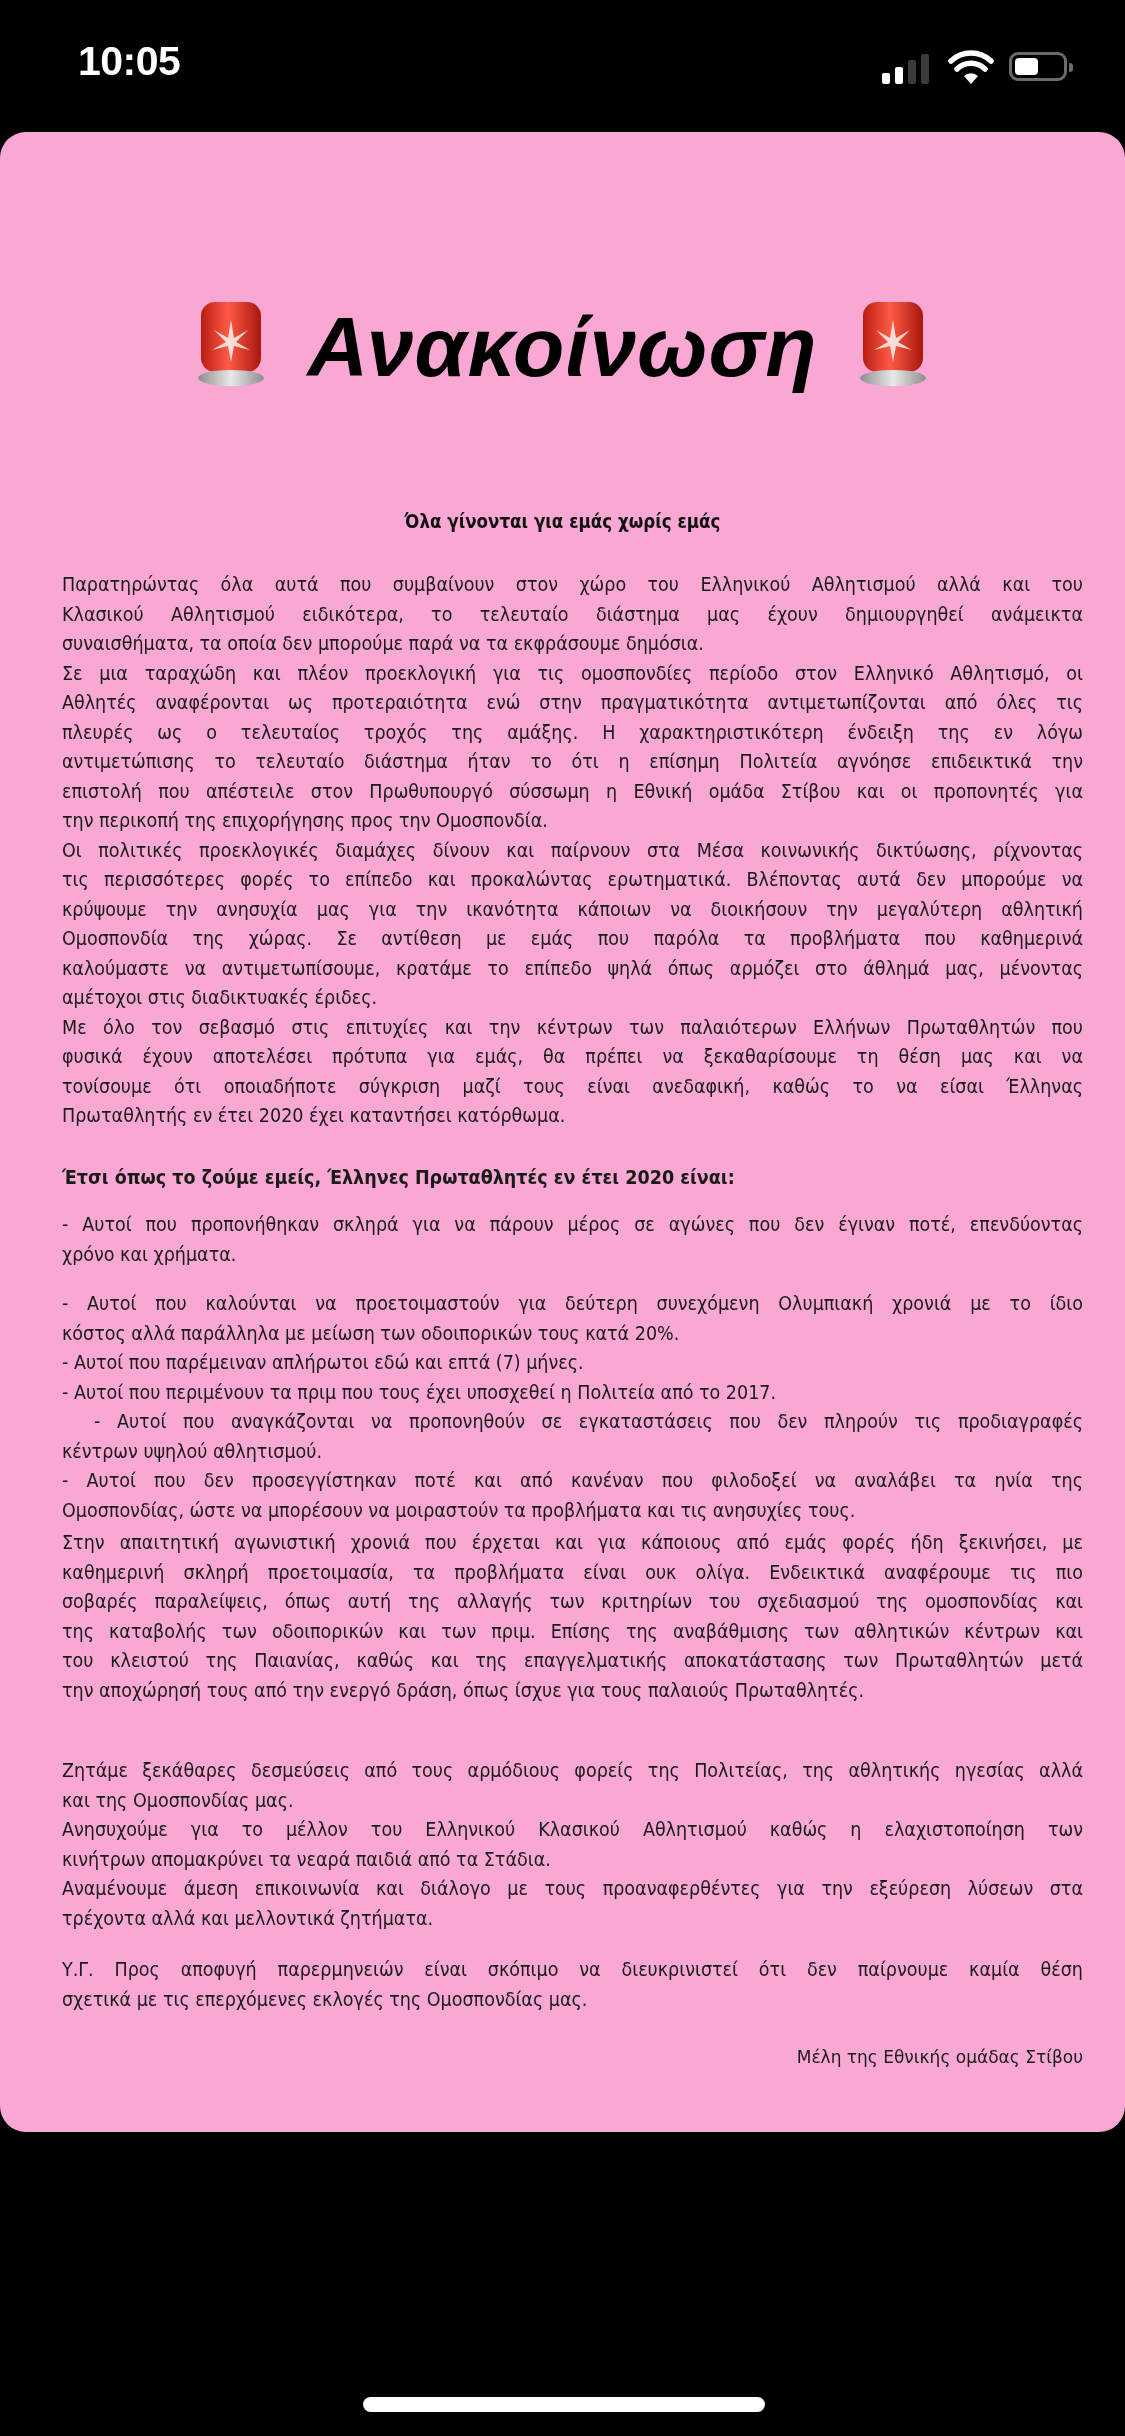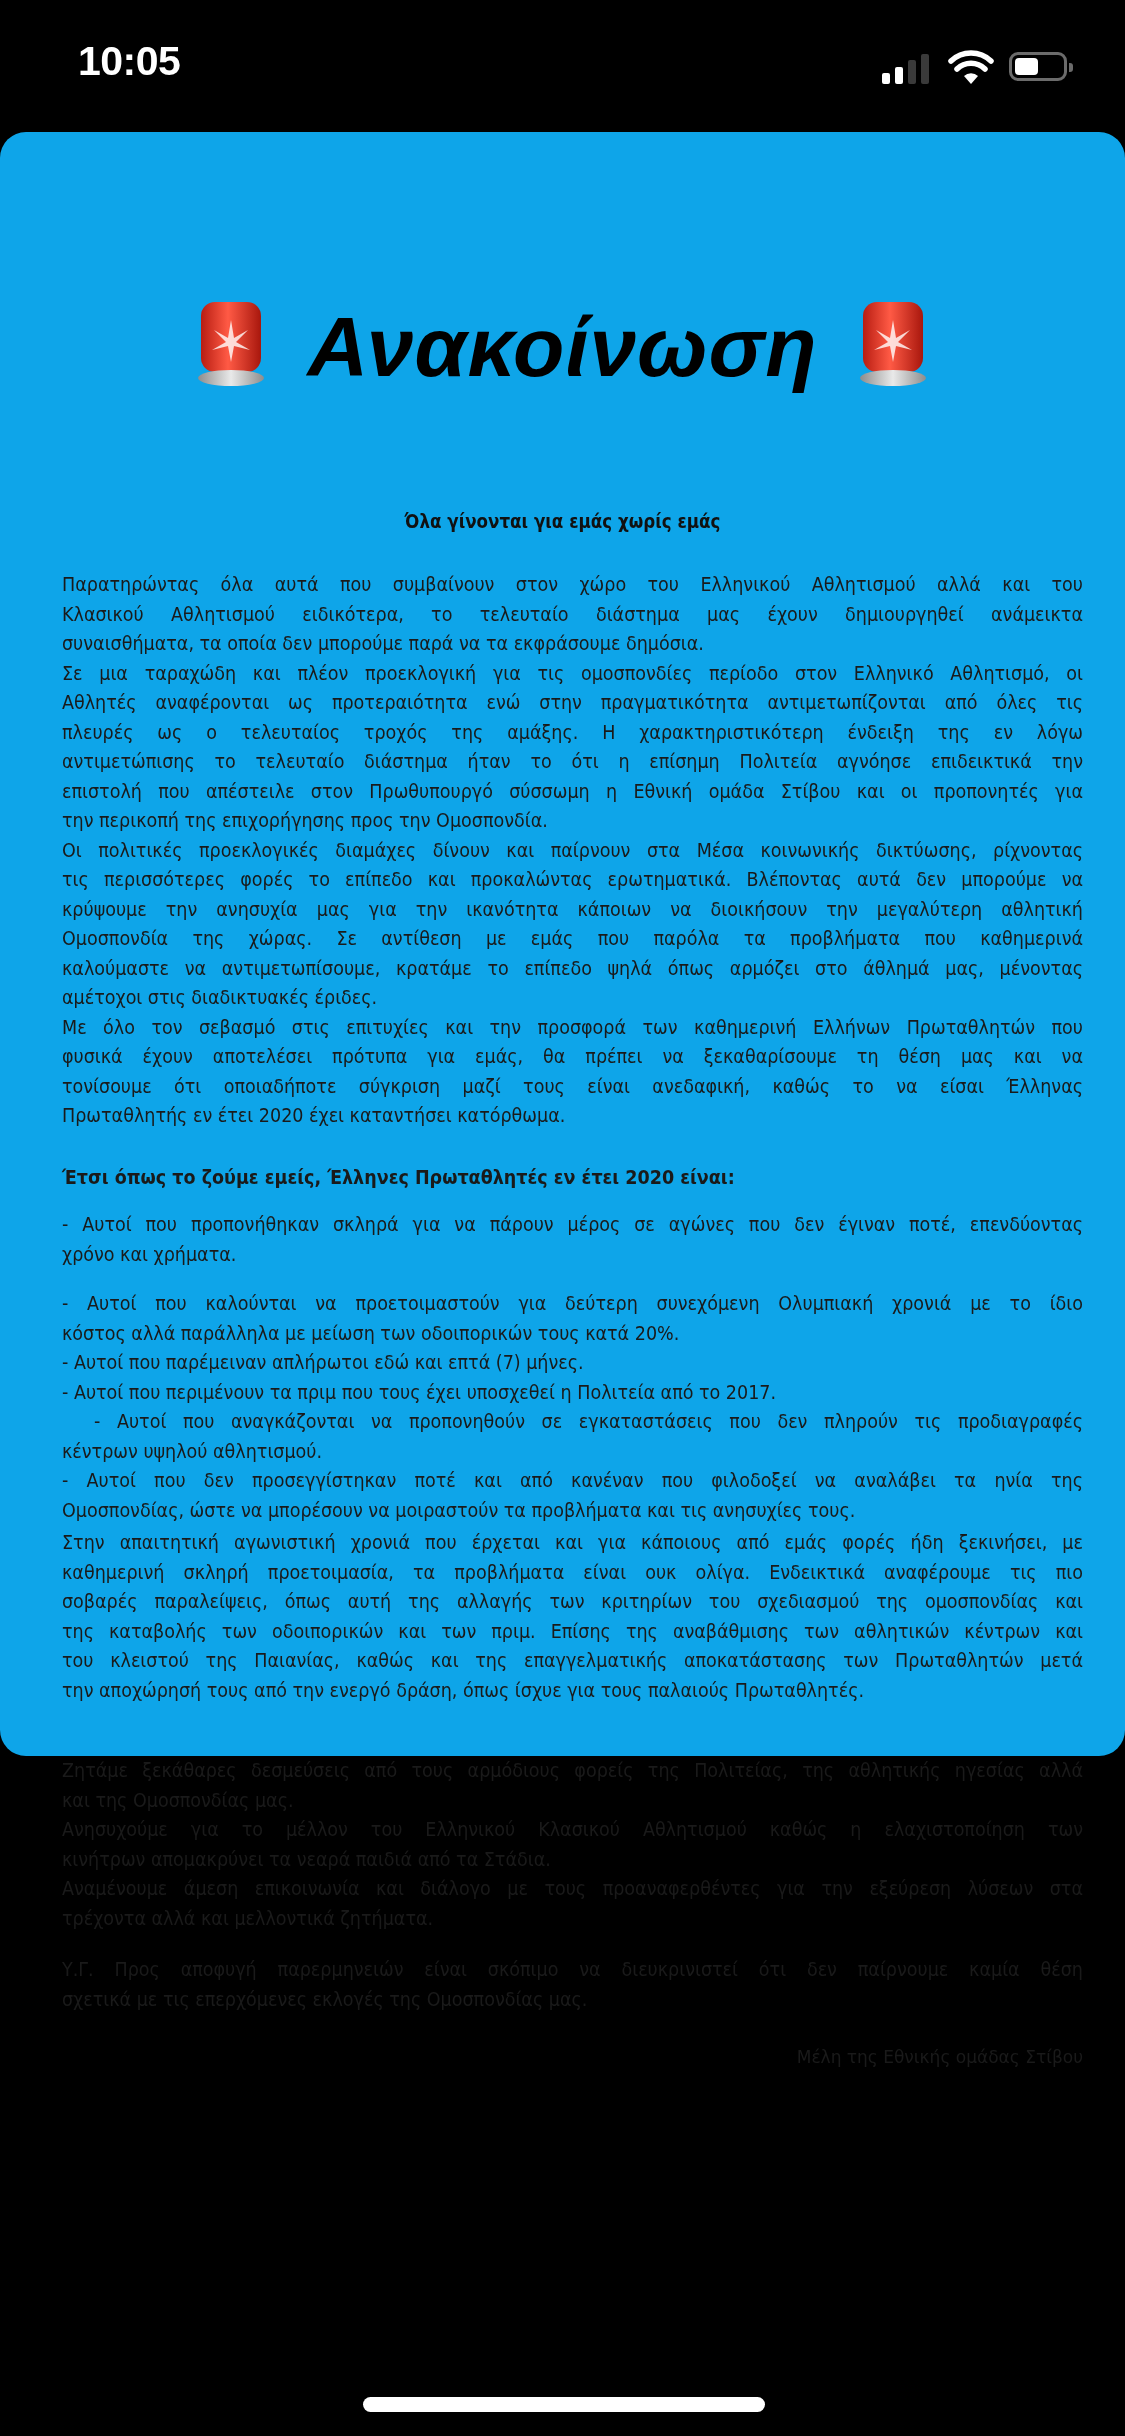--- a/index.html
+++ b/index.html
@@ -18,22 +18,22 @@
   .wifi { position:absolute; left:948px; top:50px; width:46px; height:36px; }
   .battery {
     position:absolute; left:1009px; top:52px; width:58px; height:29px;
     border:3px solid #6b6b6b; border-radius:9px; box-sizing:border-box;
   }
   .battery .fill { position:absolute; left:3px; top:3px; width:23px; height:17px; background:#fff; border-radius:4px; }
   .battery .nub { position:absolute; right:-9px; top:8px; width:4px; height:9px; background:#6b6b6b; border-radius:0 3px 3px 0; }
 
   
   .card {
-    position:absolute; left:0; top:132px; width:1125px; height:1624px;
-    background:#0ea5e9; border-radius:26px;
+    position:absolute; left:0; top:132px; width:1125px; height:2000px;
+    background:#f9a8d4; border-radius:26px;
   }
   .title-row { position:absolute; left:0; top:160px; width:1125px; height:110px; }
   .siren { position:absolute; top:8px; width:70px; height:86px; }
   .siren-left { left:196px; }
   .siren-right { left:858px; }
   .title {
     position:absolute; left:300px; top:0; width:525px; text-align:center;
     font-family:"Liberation Sans", sans-serif; font-weight:700; font-style:italic;
     font-size:84px; line-height:110px; color:#000; letter-spacing:1px;
   }
@@ -121,21 +121,21 @@
     <span class="line" style="white-space: normal;">πλευρές ως ο τελευταίος τροχός της αμάξης. Η χαρακτηριστικότερη ένδειξη της εν λόγω</span>
     <span class="line" style="white-space: normal;">αντιμετώπισης το τελευταίο διάστημα ήταν το ότι η επίσημη Πολιτεία αγνόησε επιδεικτικά την</span>
     <span class="line" style="white-space: normal;">επιστολή που απέστειλε στον Πρωθυπουργό σύσσωμη η Εθνική ομάδα Στίβου και οι προπονητές για</span>
     <span class="line last" style="white-space: nowrap;">την περικοπή της επιχορήγησης προς την Ομοσπονδία.</span>
     <span class="line" style="white-space: normal;">Οι πολιτικές προεκλογικές διαμάχες δίνουν και παίρνουν στα Μέσα κοινωνικής δικτύωσης, ρίχνοντας</span>
     <span class="line" style="white-space: normal;">τις περισσότερες φορές το επίπεδο και προκαλώντας ερωτηματικά. Βλέποντας αυτά δεν μπορούμε να</span>
     <span class="line" style="white-space: normal;">κρύψουμε την ανησυχία μας για την ικανότητα κάποιων να διοικήσουν την μεγαλύτερη αθλητική</span>
     <span class="line" style="white-space: normal;">Ομοσπονδία της χώρας. Σε αντίθεση με εμάς που παρόλα τα προβλήματα που καθημερινά</span>
     <span class="line" style="white-space: normal;">καλούμαστε να αντιμετωπίσουμε, κρατάμε το επίπεδο ψηλά όπως αρμόζει στο άθλημά μας, μένοντας</span>
     <span class="line last" style="white-space: nowrap;">αμέτοχοι στις διαδικτυακές έριδες.</span>
-    <span class="line" style="white-space: normal;">Με όλο τον σεβασμό στις επιτυχίες και την προσφορά των καθημερινή Ελλήνων Πρωταθλητών που</span>
+    <span class="line" style="white-space: normal;">Με όλο τον σεβασμό στις επιτυχίες και την κέντρων των παλαιότερων Ελλήνων Πρωταθλητών που</span>
     <span class="line" style="white-space: normal;">φυσικά έχουν αποτελέσει πρότυπα για εμάς, θα πρέπει να ξεκαθαρίσουμε τη θέση μας και να</span>
     <span class="line" style="white-space: normal;">τονίσουμε ότι οποιαδήποτε σύγκριση μαζί τους είναι ανεδαφική, καθώς το να είσαι Έλληνας</span>
     <span class="line last" style="white-space: nowrap;">Πρωταθλητής εν έτει 2020 έχει καταντήσει κατόρθωμα.</span>
   </div>
 
   <div class="doc" style="top:1031px">
     <span class="line last bold-heading" style="white-space: nowrap;">Έτσι όπως το ζούμε εμείς, Έλληνες Πρωταθλητές εν έτει 2020 είναι:</span>
   </div>
 
   <div class="doc" style="top:1078px">

